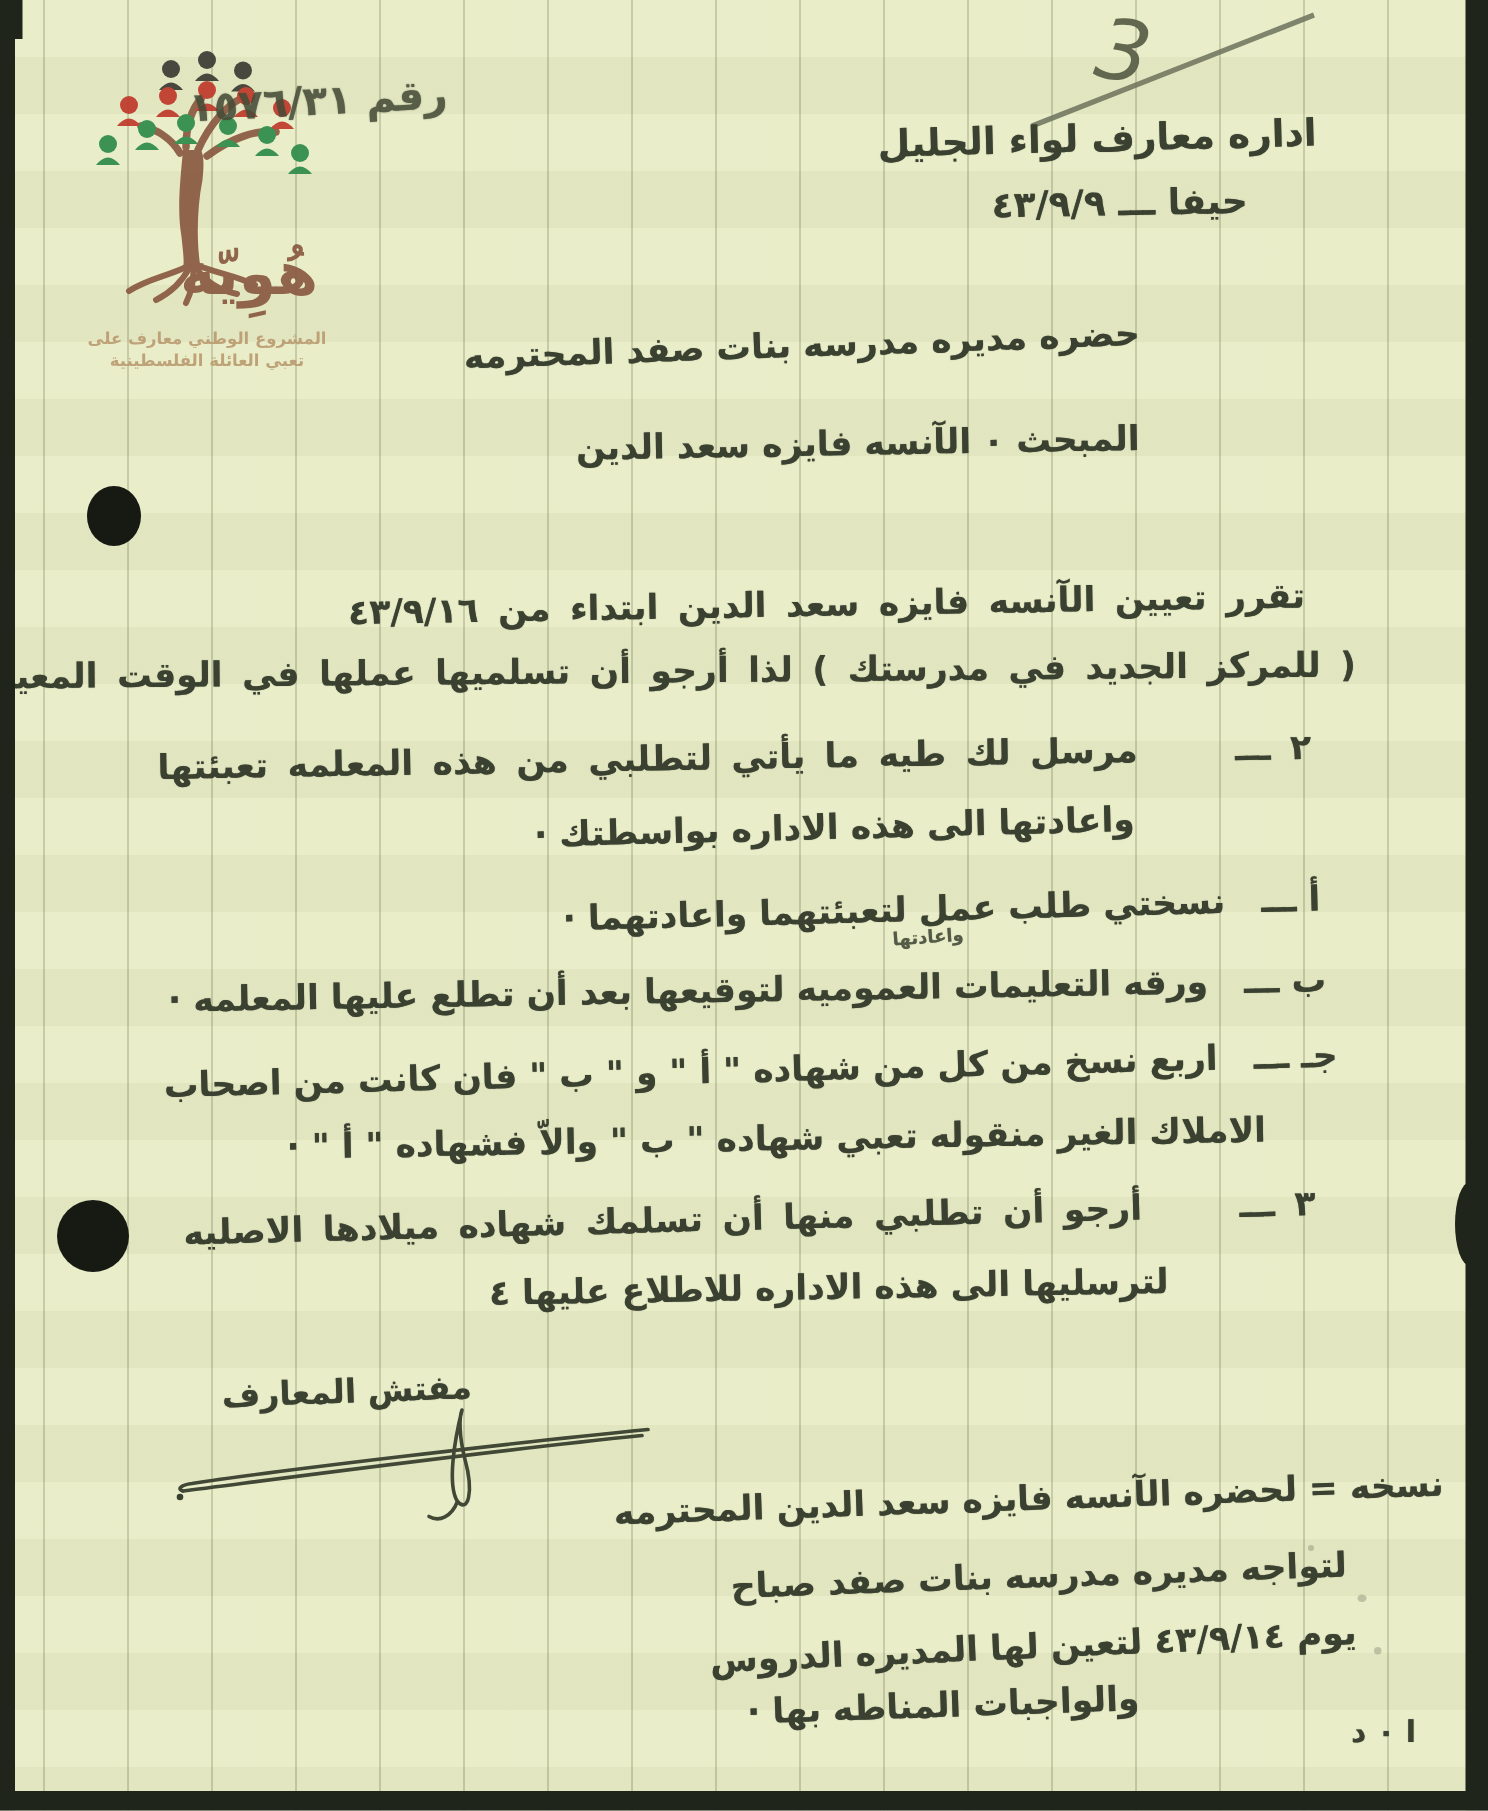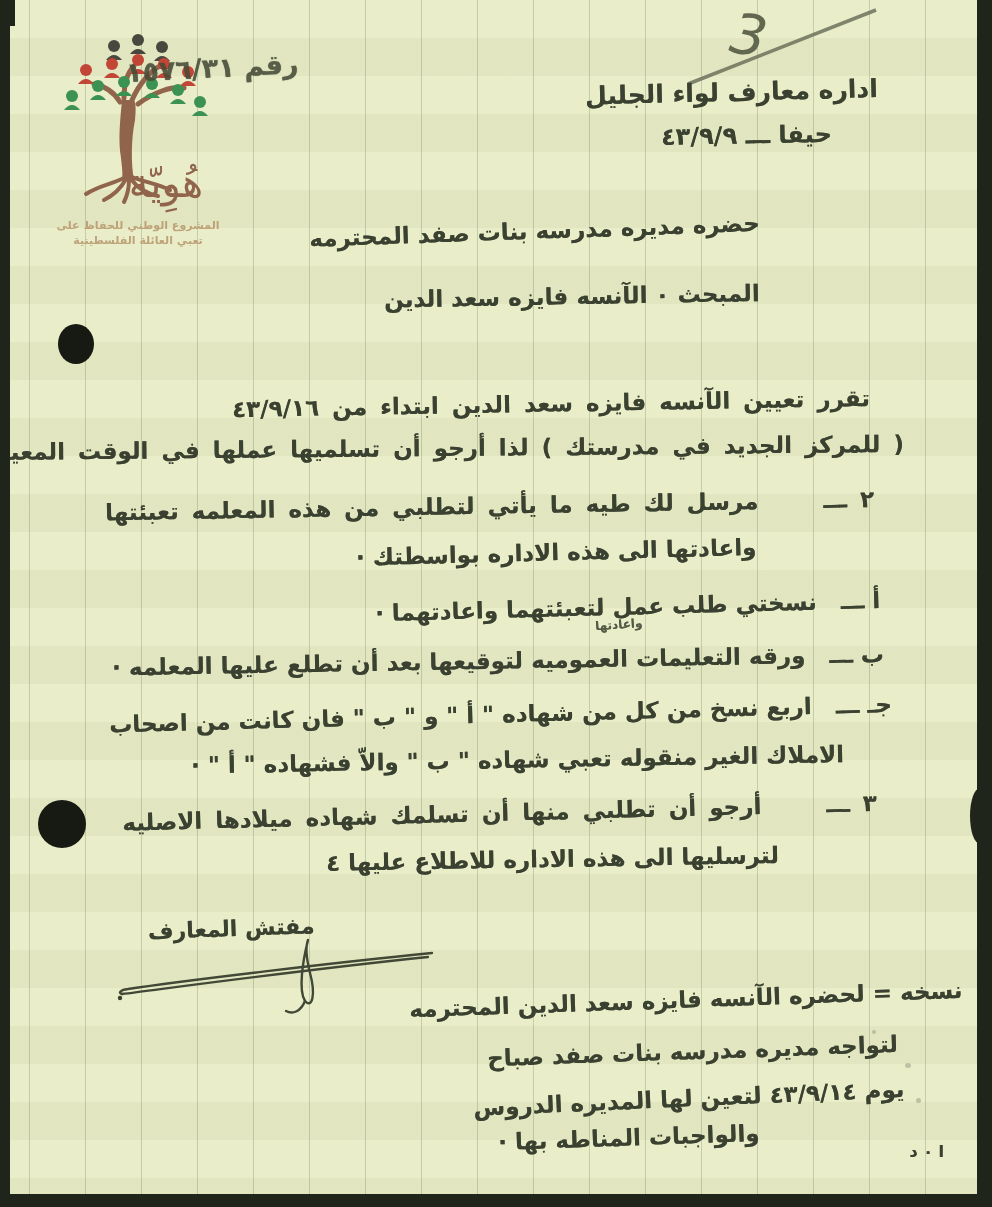--- a/index.html
+++ b/index.html
@@ -98,24 +98,24 @@
           <path d="M88,74 q8,-10 16,0 z"></path>
         <circle cx="124" cy="62" r="6"></circle>
           <path d="M116,76 q8,-10 16,0 z"></path>
         <circle cx="150" cy="68" r="6"></circle>
           <path d="M142,82 q8,-10 16,0 z"></path>
         <circle cx="172" cy="80" r="6"></circle>
           <path d="M164,94 q8,-10 16,0 z"></path>
       </g>
     </svg>
     <div style="position:absolute;left:78px;top:138px;width:120px;text-align:center;direction:rtl;
-                color:#8a5a42;font-size:40px;font-weight:normal;">هُوِيّة</div>
+                color:#8a5a42;font-size:40px;font-weight:bold;">هُوِيّة</div>
     <div style="position:absolute;left:20px;top:196px;width:180px;text-align:center;direction:rtl;
                 color:#bb9c72;font-size:11px;font-weight:bold;line-height:15px;">
-      <div>المشروع الوطني للحفاظ على</div>
+      <div>المشروع الوطني معارف على</div>
       <div>تعبي العائلة الفلسطينية</div>
     </div>
   </div>
 
   <div class="pencil" style="left:737px;top:0px;">3</div>
   <svg class="overlay" width="992" height="120">
     <line x1="688" y1="84" x2="876" y2="10" stroke="#6d725c" stroke-width="3.5" opacity="0.85"></line>
   </svg>
 
   <div class="ref">رقم ١٥٧٦/٣١</div>
@@ -151,21 +151,21 @@
       <path d="M308,940 C303,960 298,990 305,1001 C312,1009 316,995 310,973 C306,957 306,945 308,940"></path>
       <path d="M305,1001 C301,1011 293,1015 286,1011"></path>
     </g>
     <circle cx="120" cy="998" r="2.2" fill="#39402f"></circle>
   </svg>
 
   <div class="ln" style="right:30px;top:977px;transform:rotate(-2deg);">نسخه = لحضره الآنسه فايزه سعد الدين المحترمه</div>
   <div class="ln" style="right:94px;top:1031px;transform:rotate(-2deg);">لتواجه مديره مدرسه بنات صفد صباح</div>
   <div class="ln" style="right:88px;top:1076px;transform:rotate(-2.5deg);">يوم ٤٣/٩/١٤ لتعين لها المديره الدروس</div>
   <div class="ln" style="right:232px;top:1120px;transform:rotate(-2deg);">والواجبات المناطه بها ·</div>
-  <div class="ln" style="right:48px;top:1142px;font-size:16px;">ا ٠ د</div>
+  <div class="ln" style="right:48px;top:1142px;font-size:20px;">ا ٠ د</div>
 
   <div class="dot" style="left:58px;top:324px;width:36px;height:40px;"></div>
   <div class="dot" style="left:38px;top:800px;width:48px;height:48px;"></div>
 
   <div class="speck" style="left:905px;top:1063px;width:6px;height:5px;"></div>
   <div class="speck" style="left:916px;top:1098px;width:5px;height:5px;"></div>
   <div class="speck" style="left:872px;top:1030px;width:4px;height:4px;"></div>
 
   <div class="edge" style="left:0;top:0;width:10px;height:1207px;"></div>
   <div class="edge" style="left:977px;top:0;width:15px;height:1207px;"></div>

